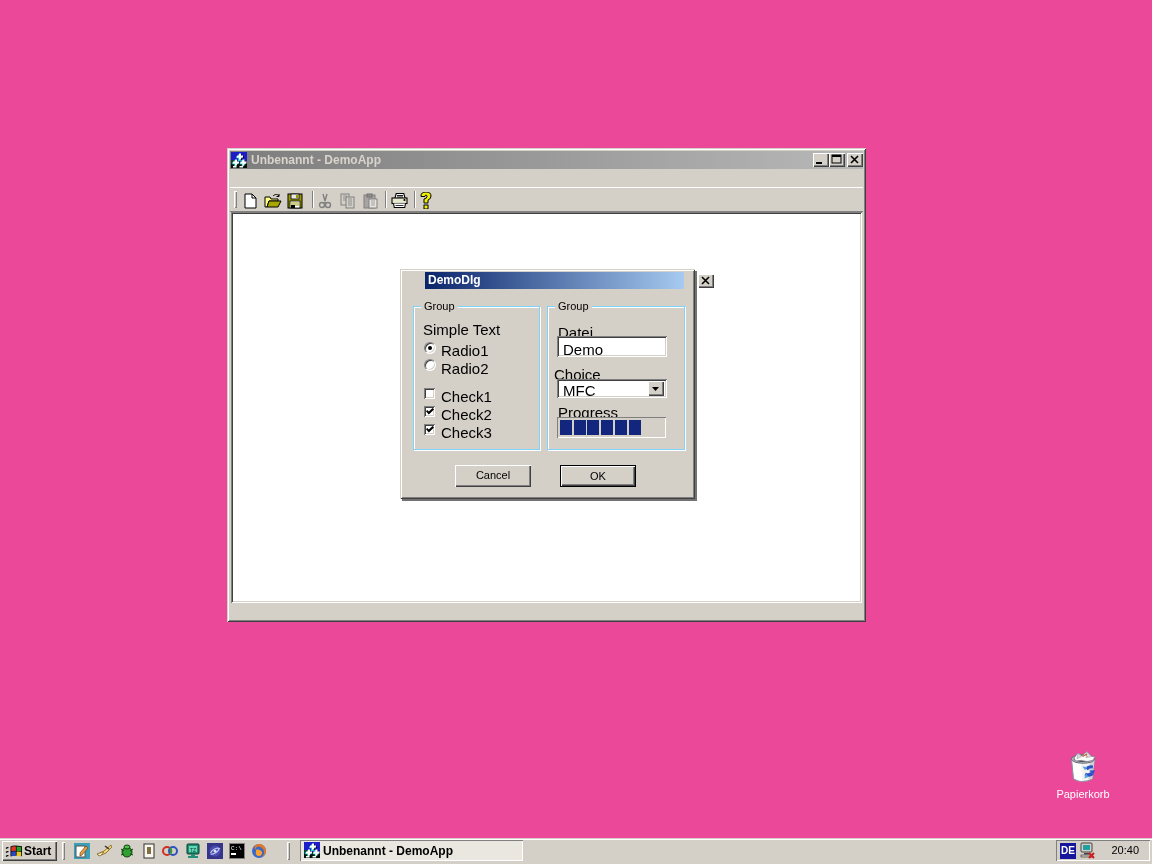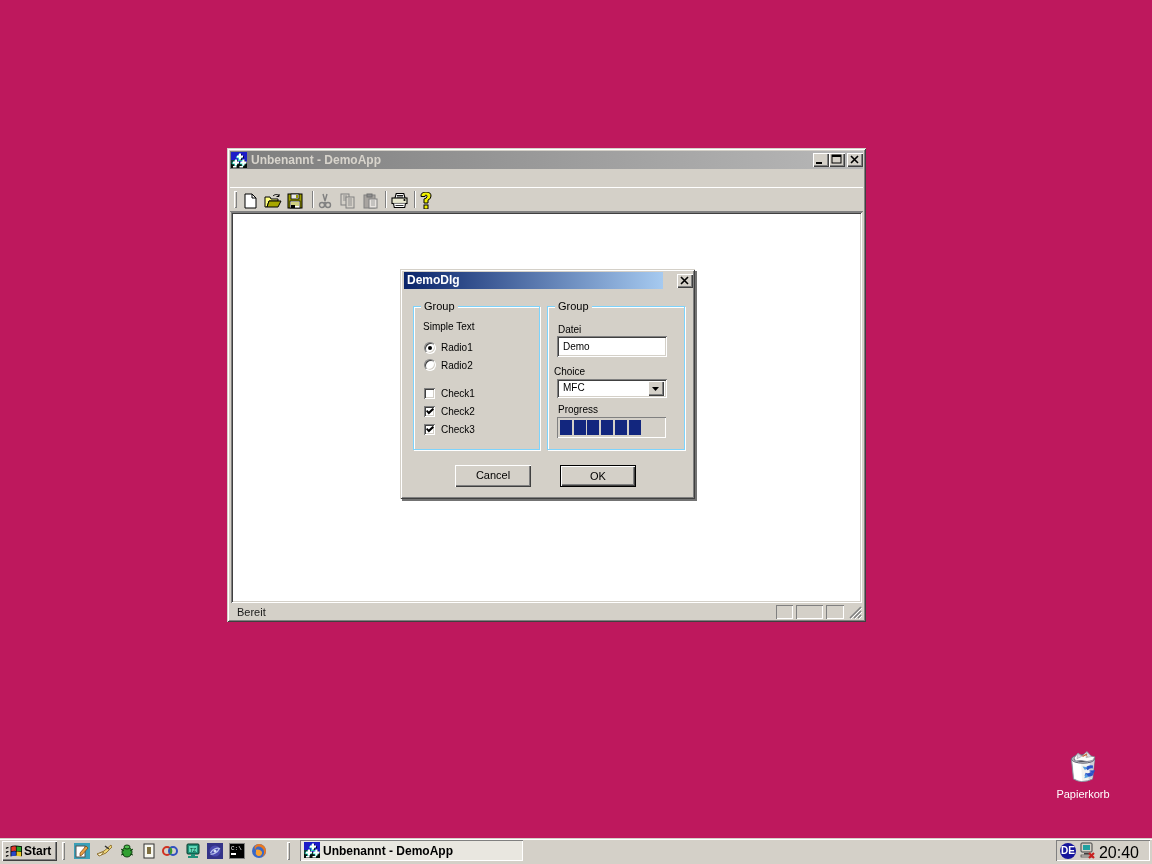--- a/index.html
+++ b/index.html
@@ -1,19 +1,19 @@
 <!DOCTYPE html>
 <html><head>
 <meta charset="utf-8">
 <style>
 * { margin:0; padding:0; box-sizing:border-box; }
 html,body { width:1152px; height:864px; overflow:hidden; }
 body { background:#000; font-family:"Liberation Sans", sans-serif; }
 .abs { position:absolute; }
-#desktop { position:absolute; left:0; top:0; width:1152px; height:864px; background:#be185d; }
+#desktop { position:absolute; left:0; top:0; width:1152px; height:864px; background:#ec4899; }
 
 
 .winframe { background:#d4d0c8;
   box-shadow: inset 1px 1px 0 #d4d0c8, inset -1px -1px 0 #404040,
               inset 2px 2px 0 #ffffff, inset -2px -2px 0 #808080; }
 .btn3d { background:#d4d0c8;
   box-shadow: inset 1px 1px 0 #ffffff, inset -1px -1px 0 #404040,
               inset -2px -2px 0 #808080; }
 .sunk2 { background:#fff;
   box-shadow: inset 1px 1px 0 #808080, inset -1px -1px 0 #ffffff,
@@ -40,31 +40,31 @@
 #client { left:231px; top:212px; width:631px; height:391px; background:#fff;
   box-shadow: inset 1px 1px 0 #808080, inset -1px -1px 0 #ffffff,
               inset 2px 2px 0 #404040, inset -2px -2px 0 #d4d0c8; }
 #statusbar { left:229px; top:603px; width:635px; height:17px; background:#d4d0c8;
   font-size:11px; color:#1a1a1a; }
 .spane { position:absolute; top:2px; height:14px; box-shadow: inset 1px 1px 0 #808080, inset -1px -1px 0 #ffffff; }
 
 
 #dlg { left:400px; top:269px; width:295px; height:230px; }
 #dlgsh { left:402px; top:271px; width:295px; height:230px; background:rgba(0,0,0,0.55); }
-#dtitle { left:404px; top:272px; width:259px; height:17px;
+#dtitle { left:425px; top:272px; width:259px; height:17px;
   background:linear-gradient(to right,#0a246a,#a6caf0);
   color:#fff; font-size:12px; font-weight:bold; line-height:17px; }
 #dtitle .txt { position:absolute; left:3px; top:0; }
 #dclose { position:absolute; left:273px; top:2px; width:16px; height:14px; background:#d4d0c8;
   box-shadow: inset 1px 1px 0 #ffffff, inset -1px -1px 0 #404040, inset -2px -2px 0 #808080; }
 .group { position:absolute; border:1px solid #7dd3fc;
   box-shadow: inset 1px 1px 0 #ffffff, 1px 1px 0 #ffffff; }
 .glabel { position:absolute; top:-7px; left:7px; background:#d4d0c8; padding:0 3px;
   font-size:11px; color:#000; line-height:13px; }
-.dtext { position:absolute; font-size:10px; color:#000; white-space:nowrap; }
+.dtext { position:absolute; font-size:15px; color:#000; white-space:nowrap; }
 .radio { position:absolute; width:12px; height:12px; border-radius:50%;
   background:#fff; border:1px solid; border-color:#808080 #fff #fff #808080;
   box-shadow: inset 1px 1px 0 #404040, inset -1px -1px 0 #d4d0c8; }
 .radio.on::after { content:""; position:absolute; left:3px; top:3px; width:4px; height:4px;
   border-radius:50%; background:#000; }
 .check { position:absolute; width:11px; height:11px; background:#fff;
   box-shadow: inset 1px 1px 0 #808080, inset -1px -1px 0 #ffffff,
               inset 2px 2px 0 #404040, inset -2px -2px 0 #d4d0c8; }
 .check svg { position:absolute; left:2px; top:2px; }
 
@@ -76,22 +76,22 @@
 #startbtn .txt { position:absolute; left:22px; top:3px; font-size:12px; font-weight:bold; color:#000; }
 .tbgrip { position:absolute; top:4px; width:3px; height:18px;
   box-shadow: inset 1px 1px 0 #ffffff, inset -1px -1px 0 #808080; }
 .qicon { position:absolute; top:5px; width:16px; height:16px; }
 #taskbtn { position:absolute; left:300px; top:2px; width:223px; height:21px; background:#e9e7e0;
   box-shadow: inset 1px 1px 0 #808080, inset -1px -1px 0 #ffffff; }
 #taskbtn .txt { position:absolute; left:23px; top:4px; font-size:12px; font-weight:bold; color:#000; white-space:nowrap; }
 #tray { position:absolute; left:1056px; top:2px; width:94px; height:21px;
   box-shadow: inset 1px 1px 0 #808080, inset -1px -1px 0 #ffffff; }
 #de { position:absolute; left:4px; top:3px; width:16px; height:16px; background:#16169c;
-  color:#fff; font-size:10px; font-weight:bold; text-align:center; line-height:16px;border-radius:8px; }
-#clock { position:absolute; right:11px; top:4px; font-size:16px; color:#000;margin-left:24px; }
+  color:#fff; font-size:10px; font-weight:bold; text-align:center; line-height:16px; }
+#clock { position:absolute; right:11px; top:4px; font-size:11px; color:#000;margin-left:24px; }
 
 
 #binicon { left:1066px; top:750px; width:34px; height:34px; }
 #binlabel { left:1040px; top:788px; width:86px; text-align:center; color:#fff; font-size:11px; }
 </style>
 </head>
 <body>
 <div id="desktop">
 
   <div class="abs winframe" id="win"></div>
@@ -180,30 +180,20 @@
       <circle cx="13.5" cy="8" r="1.1" fill="#000"></circle>
     </svg>
     <div class="tsep" style="left:184px"></div>
 
     <svg class="abs" style="left:190px;top:5px" width="12" height="17" viewBox="0 0 12 17">
       <path d="M1 4 Q1 0 6 0 Q11 0 11 4 Q11 7 8 8 L8 11 L4 11 L4 7 Q7 6.5 7 4.5 Q7 3 6 3 Q5 3 5 4.5 L1 4.5 Z" fill="#f0f000" stroke="#000" stroke-width="1"></path>
       <rect x="4" y="13" width="4" height="4" fill="#f0f000" stroke="#000" stroke-width="1"></rect>
     </svg>
   </div>
   <div class="abs" id="client"></div>
-  <div class="abs" id="statusbar">
-    <span class="abs" style="left:8px;top:3px">Bereit</span>
-    <div class="spane" style="left:547px;width:17px"></div>
-    <div class="spane" style="left:567px;width:27px"></div>
-    <div class="spane" style="left:597px;width:18px"></div>
-    <svg class="abs" style="left:620px;top:3px" width="13" height="13" viewBox="0 0 13 13">
-      <path d="M12 1L1 12M12 5L5 12M12 9L9 12" stroke="#808080" stroke-width="1.5"></path>
-      <path d="M13 2L2 13M13 6L6 13M13 10L10 13" stroke="#fff" stroke-width="1"></path>
-    </svg>
-  </div>
 
   <div class="abs" id="dlgsh"></div>
   <div class="abs winframe" id="dlg"></div>
   <div class="abs" id="dtitle">
     <span class="txt">DemoDlg</span>
     <div id="dclose"><svg width="16" height="14" viewBox="0 0 16 14">
           <path d="M4 3l7 7M11 3l-7 7" stroke="#000" stroke-width="1.6"></path>
         </svg></div>
   </div>
 

